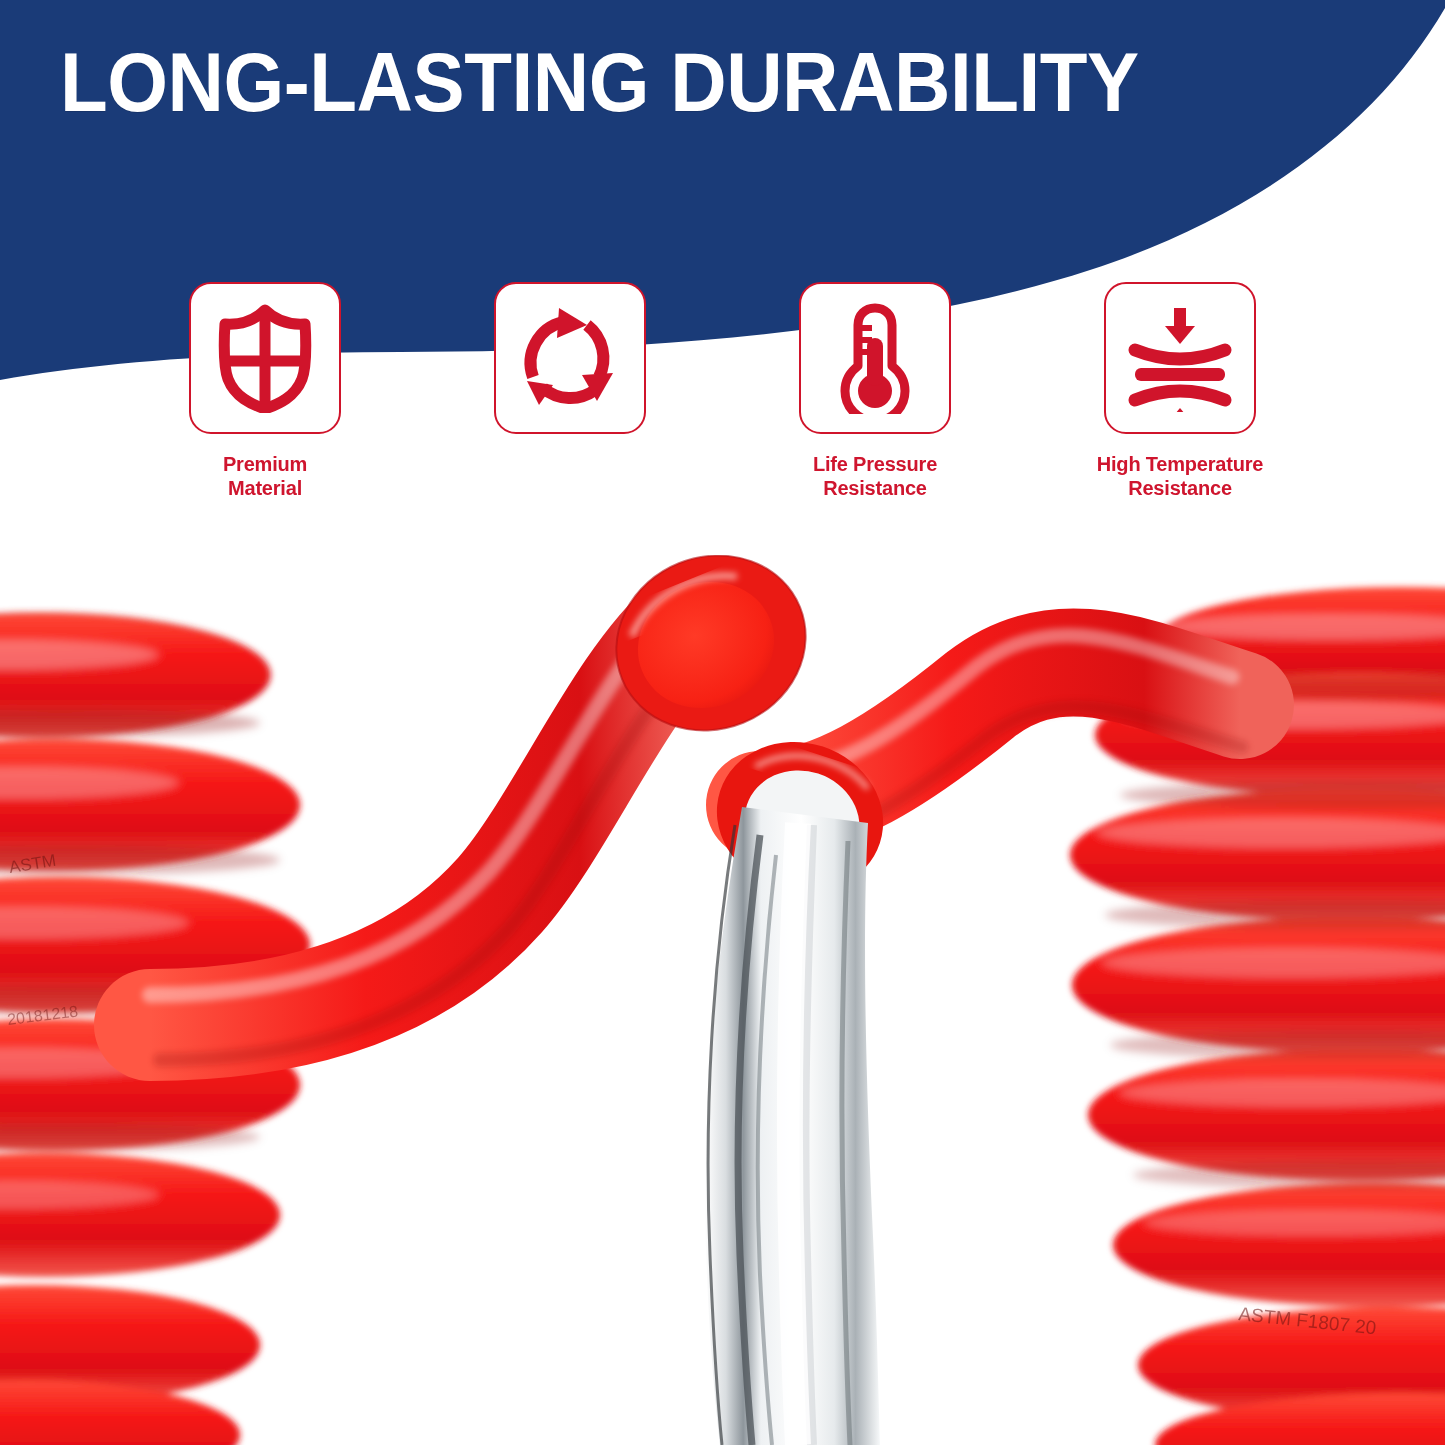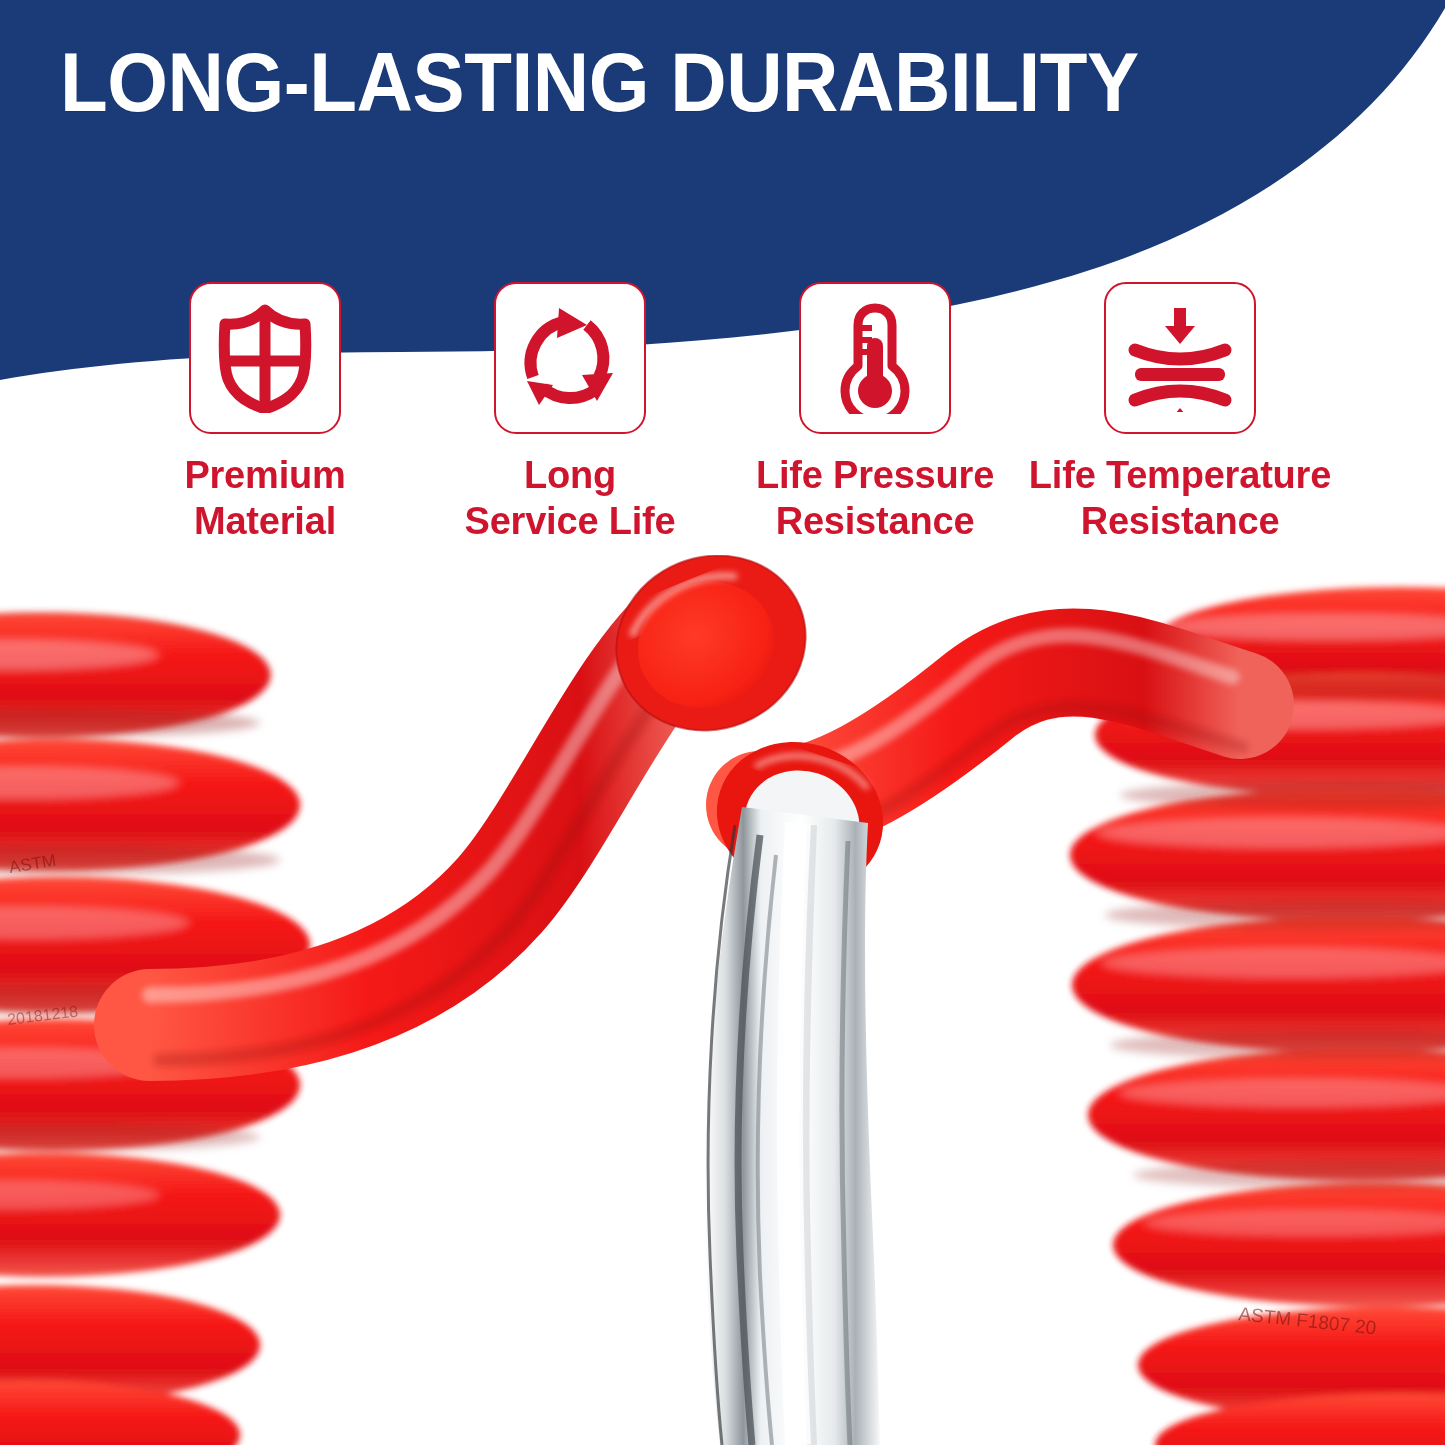--- a/index.html
+++ b/index.html
@@ -64,21 +64,21 @@
     display:flex;
     align-items:center;
     justify-content:center;
     box-sizing:border-box;
   }
   .icon-box svg{display:block;}
   .feature-label{
     margin-top:18px;
     text-align:center;
     color:#CF152E;
-    font-size:38px;
+    font-size:20px;
     font-weight:bold;
     line-height:1.22;
     letter-spacing:-0.2px;
     white-space:pre-line;
   }
 
   
   .photo{
     position:absolute;
     left:0;top:555px;
@@ -136,22 +136,20 @@
             <path d="M78 85 A42 42 0 0 1 26 83"></path>
           </g>
 
           <polygon points="42,3 70,20 40,33" fill="#D0142B"></polygon>
 
           <polygon points="96,68 80,96 65,70" fill="#D0142B"></polygon>
 
           <polygon points="10,76 36,80 22,100" fill="#D0142B"></polygon>
         </svg>
       </div>
-      <div class="feature-label">Long
-Service Life</div>
     </div>
 
     <div class="feature">
       <div class="icon-box">
         <svg width="72" height="112" viewBox="0 0 72 112">
 
           <path d="M36 6
                    C26 6 19 13 19 23
                    L19 64
                    C11 70 6 79 6 89
@@ -183,21 +181,21 @@
           <path d="M10 46 C40 58 70 58 100 46" fill="none" stroke="#D0142B" stroke-width="13" stroke-linecap="round"></path>
 
           <rect x="10" y="64" width="90" height="13" rx="6" fill="#D0142B"></rect>
 
           <path d="M10 96 C40 84 70 84 100 96" fill="none" stroke="#D0142B" stroke-width="13" stroke-linecap="round"></path>
 
           <polygon points="40,122 70,122 55,104" fill="#D0142B"></polygon>
           <rect x="49" y="118" width="12" height="22" fill="#D0142B"></rect>
         </svg>
       </div>
-      <div class="feature-label">Life Temperature
+      <div class="feature-label">High Temperature
 Resistance</div>
     </div>
 
   </div>
 
   <div class="photo">
     <svg width="1445" height="890" viewBox="0 0 1445 890" xmlns="http://www.w3.org/2000/svg">
       <defs>
         <linearGradient id="hoseGrad" x1="0" y1="0" x2="0" y2="1">
           <stop offset="0%" stop-color="#FF4A37"></stop>

